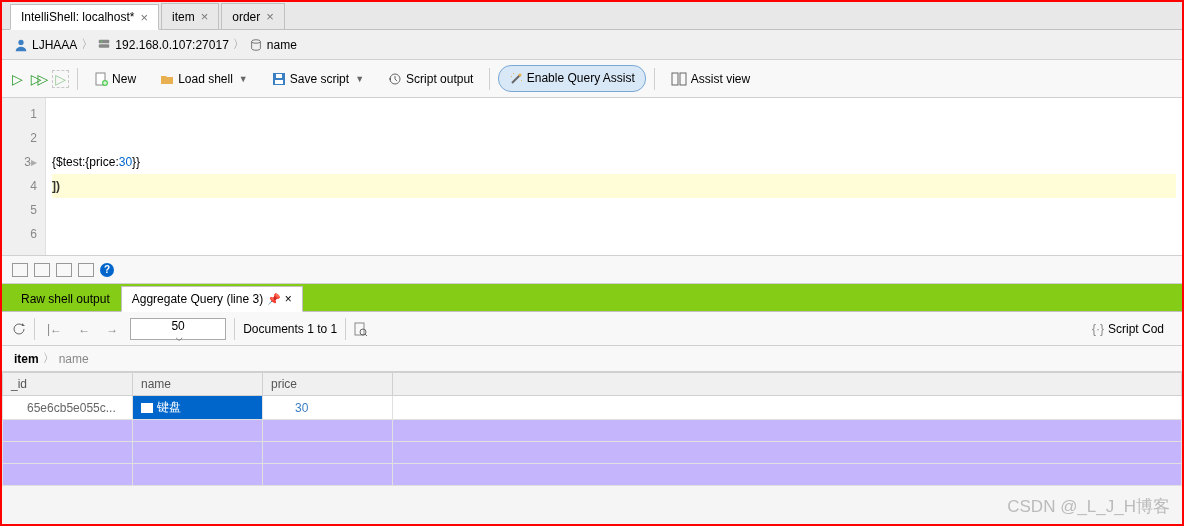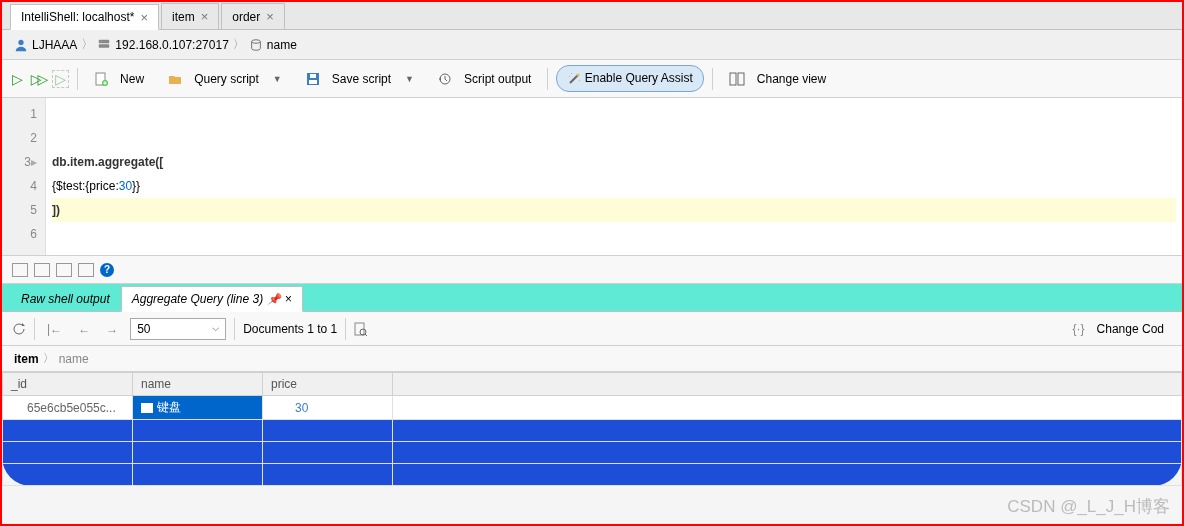--- a/index.html
+++ b/index.html
@@ -11,21 +11,21 @@
 .tab.active { background: #fff; border-bottom: 1px solid #fff; position: relative; top: 1px; }
 .tab .close { color: #777; font-size: 13px; }
 
 
 .breadcrumb { display: flex; align-items: center; gap: 4px; padding: 6px 12px; background: #f0f0f0; border-bottom: 1px solid #d0d0d0; height: 30px; }
 .breadcrumb .chev { color: #888; }
 .bc-icon { width: 14px; height: 14px; display: inline-block; }
 
 
 .toolbar { display: flex; align-items: center; gap: 8px; padding: 6px 10px; background: #f8f8f8; border-bottom: 1px solid #d0d0d0; height: 38px; }
-.tbtn { display: flex; align-items: center; gap: 12px; padding: 4px 8px; border-radius: 3px; cursor: pointer; }
+.tbtn { display: flex; align-items: center; gap: 4px; padding: 4px 8px; border-radius: 3px; cursor: pointer; }
 .sep { width: 1px; height: 22px; background: #d0d0d0; }
 .play { color: #2e9b2e; font-size: 14px; }
 .play.dbl { letter-spacing: -4px; }
 .assist { border: 1px solid #7aa7d6; background: #d9e8f7; border-radius: 13px; padding: 5px 10px; }
 .drop { color: #666; font-size: 9px; margin-left: 2px; }
 
 
 .editor { background: #fff; height: 158px; display: flex; border-bottom: 1px solid #d0d0d0; }
 .gutter { width: 44px; background: #f0f0f0; padding-top: 4px; text-align: right; color: #888; font-family: Consolas, monospace; font-size: 15px; border-right: 1px solid #e0e0e0; }
 .gutter div { padding: 0 8px; line-height: 24px; }
@@ -33,38 +33,38 @@
 .code .hl { background: #fffcd8; }
 .kw { color: #333; font-weight: bold; }
 .num { color: #0066cc; }
 
 
 .mini { display: flex; align-items: center; gap: 6px; padding: 4px 10px; background: #f8f8f8; border-bottom: 1px solid #d0d0d0; height: 28px; }
 .mini .mb { width: 16px; height: 14px; border: 1px solid #999; display: inline-block; position: relative; }
 .mini .help { width: 14px; height: 14px; border-radius: 50%; background: #0066cc; color: #fff; display: flex; align-items: center; justify-content: center; font-size: 10px; font-weight: bold; }
 
 
-.rtabs { display: flex; background: #5eead4; border-bottom: 1px solid #c0c0c0; height: 28px; align-items: flex-end; padding-left: 8px; font-style: italic; }
+.rtabs { display: flex; background: #84cc16; border-bottom: 1px solid #c0c0c0; height: 28px; align-items: flex-end; padding-left: 8px; }
 .rtab { display: flex; align-items: center; gap: 4px; padding: 4px 10px; border: 1px solid transparent; border-bottom: none; cursor: pointer; height: 26px; }
 .rtab.active { background: #fff; border-color: #c0c0c0; border-bottom: 1px solid #fff; position: relative; top: 1px; }
 .pin { color: #888; font-size: 11px; }
 
 
 .rtoolbar { display: flex; align-items: center; gap: 8px; padding: 6px 10px; background: #f8f8f8; border-bottom: 1px solid #d0d0d0; height: 34px; justify-content: space-between; }
 .rtoolbar .left { display: flex; align-items: center; gap: 8px; }
-.sel { border: 1px solid #aaa; background: #fff; width: 96px; height: 22px; display: flex; align-items: center; justify-content: space-between; padding: 0 6px; }
+.sel { border: 1px solid #aaa; background: #fff; width: 96px; height: 22px; display: flex; align-items: center; justify-content: space-between; padding: 0 6px; flex-direction: column; }
 .nav-arrow { color: #888; cursor: pointer; padding: 2px 4px; }
 
 
 .bc2 { padding: 6px 12px; background: #f8f8f8; border-bottom: 1px solid #d0d0d0; height: 26px; display: flex; align-items: center; gap: 4px; }
 .bc2 b { font-weight: bold; }
 .bc2 .sub { color: #888; }
 
 
-.table { width: 100%; border-collapse: collapse; background: #1d4ed8; border-radius: 29px; }
+.table { width: 100%; border-collapse: collapse; background: #c4b5fd; }
 .table th { text-align: left; padding: 4px 8px; background: #f0f0f0; border: 1px solid #d0d0d0; font-weight: normal; color: #555; height: 22px; }
 .table td { padding: 3px 8px; border: 1px solid #e0e0e0; height: 22px; }
 .table .sel-row td { background: #0066cc; color: #fff; }
 .table .sel-row td.nosel { background: #fff; color: #666; }
 .tag { display: inline-block; border: 1px solid #ccc; background: #f5f5f5; color: #777; font-size: 9px; padding: 0 2px; margin-right: 3px; border-radius: 2px; vertical-align: middle; }
 .sel-row .tag { border-color: #fff; color: #fff; background: transparent; }
 .sq { width: 12px; height: 10px; display: inline-block; background: #fff; border: 1px solid #fff; margin-right: 4px; vertical-align: middle; }
 
 .watermark { position: absolute; bottom: 6px; right: 12px; color: #bbb; font-size: 17px; }
 
@@ -119,21 +119,21 @@
         <rect x="2" y="1" width="9" height="12" fill="#fff" stroke="#888"></rect>
         <circle cx="11" cy="11" r="3" fill="#5c5"></circle>
         <path d="M11 9v4M9 11h4" stroke="#fff"></path>
       </svg>
     <span>New</span>
   </div>
   <div class="tbtn">
     <svg width="14" height="14">
         <path d="M1 4h5l1 1h6v7H1z" fill="#e8b050"></path>
       </svg>
-    <span>Query script</span>
+    <span>Load shell</span>
     <span class="drop">▼</span>
   </div>
   <div class="tbtn">
     <svg width="14" height="14">
         <rect x="1" y="1" width="12" height="12" fill="#3a7fc4"></rect>
         <rect x="3" y="8" width="8" height="4" fill="#fff"></rect>
         <rect x="4" y="2" width="6" height="4" fill="#fff"></rect>
       </svg>
     <span>Save script</span>
     <span class="drop">▼</span>
@@ -154,37 +154,36 @@
         <path d="M2 4l1 1M5 1l-1 1M13 8l-1 1" stroke="#e8b050"></path>
       </svg>
     <span>Enable Query Assist</span>
   </div>
   <span class="sep"></span>
   <div class="tbtn">
     <svg width="16" height="14">
         <rect x="1" y="1" width="6" height="12" fill="none" stroke="#666"></rect>
         <rect x="9" y="1" width="6" height="12" fill="none" stroke="#666"></rect>
       </svg>
-    <span>Change view</span>
+    <span>Assist view</span>
   </div>
 </div>
 
 <div class="editor">
   <div class="gutter">
     <div>1</div>
     <div>2</div>
     <div><span>3</span><span style="color:#aaa;font-size:12px">▸</span></div>
     <div>4</div>
     <div>5</div>
     <div>6</div>
   </div>
   <div class="code">
     <div>&nbsp;</div>
     <div>&nbsp;</div>
-    <div><span class="kw">db.item.aggregate([</span></div>
     <div><span>  {$test:{price:</span><span class="num">30</span><span>}}</span></div>
     <div class="hl"><span class="kw">])</span></div>
     <div>&nbsp;</div>
   </div>
 </div>
 
 <div class="mini">
   <span class="mb"></span>
   <span class="mb"></span>
   <span class="mb"></span>
@@ -221,21 +220,21 @@
     <span>Documents 1 to 1</span>
     <span class="sep"></span>
     <svg width="14" height="14">
         <rect x="1" y="1" width="9" height="12" fill="none" stroke="#888"></rect>
         <circle cx="9" cy="10" r="3" fill="none" stroke="#666"></circle>
         <path d="M11 12l2 2" stroke="#666"></path>
       </svg>
   </div>
   <div class="tbtn">
     <span style="color:#888">{·}</span>
-    <span>Change Cod</span>
+    <span>Script Cod</span>
   </div>
 </div>
 
 <div class="bc2">
   <b>item</b>
   <span class="sub">〉</span>
   <span class="sub">name</span>
 </div>
 
 <table class="table">

